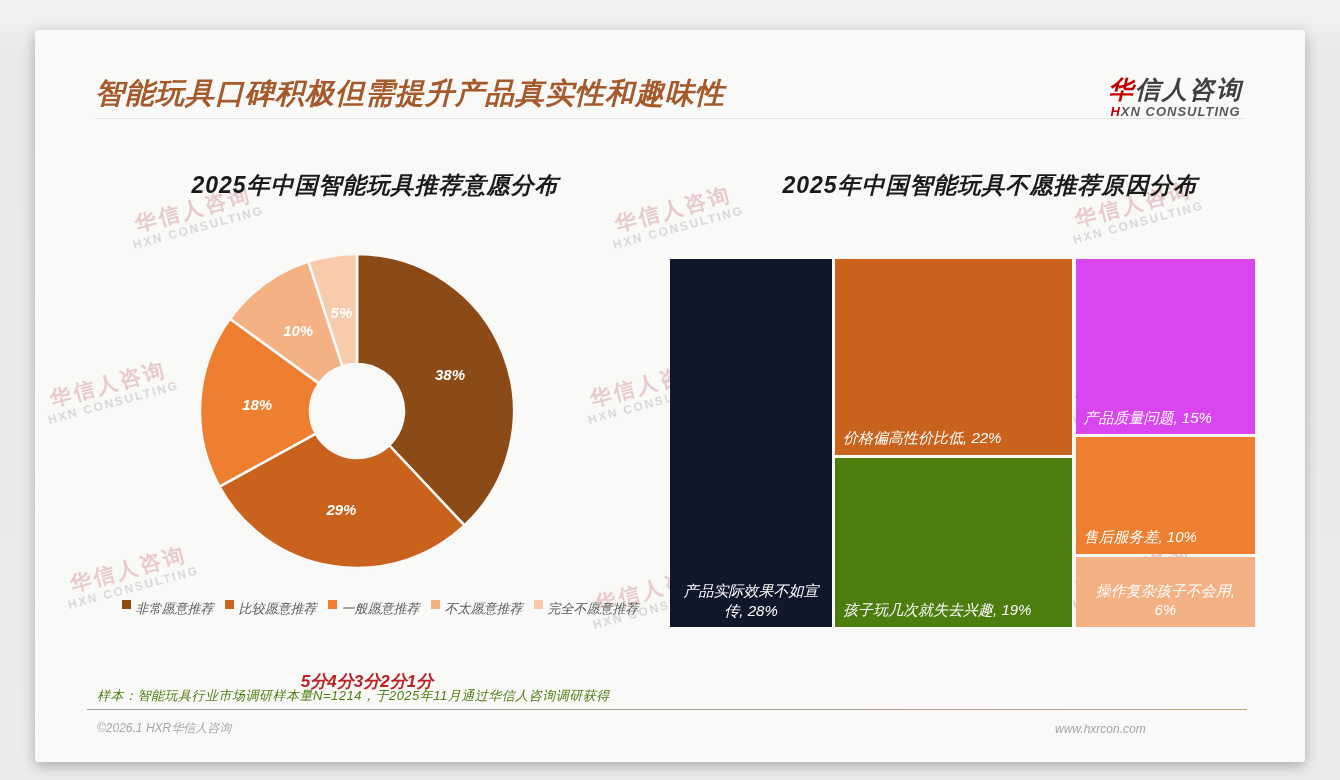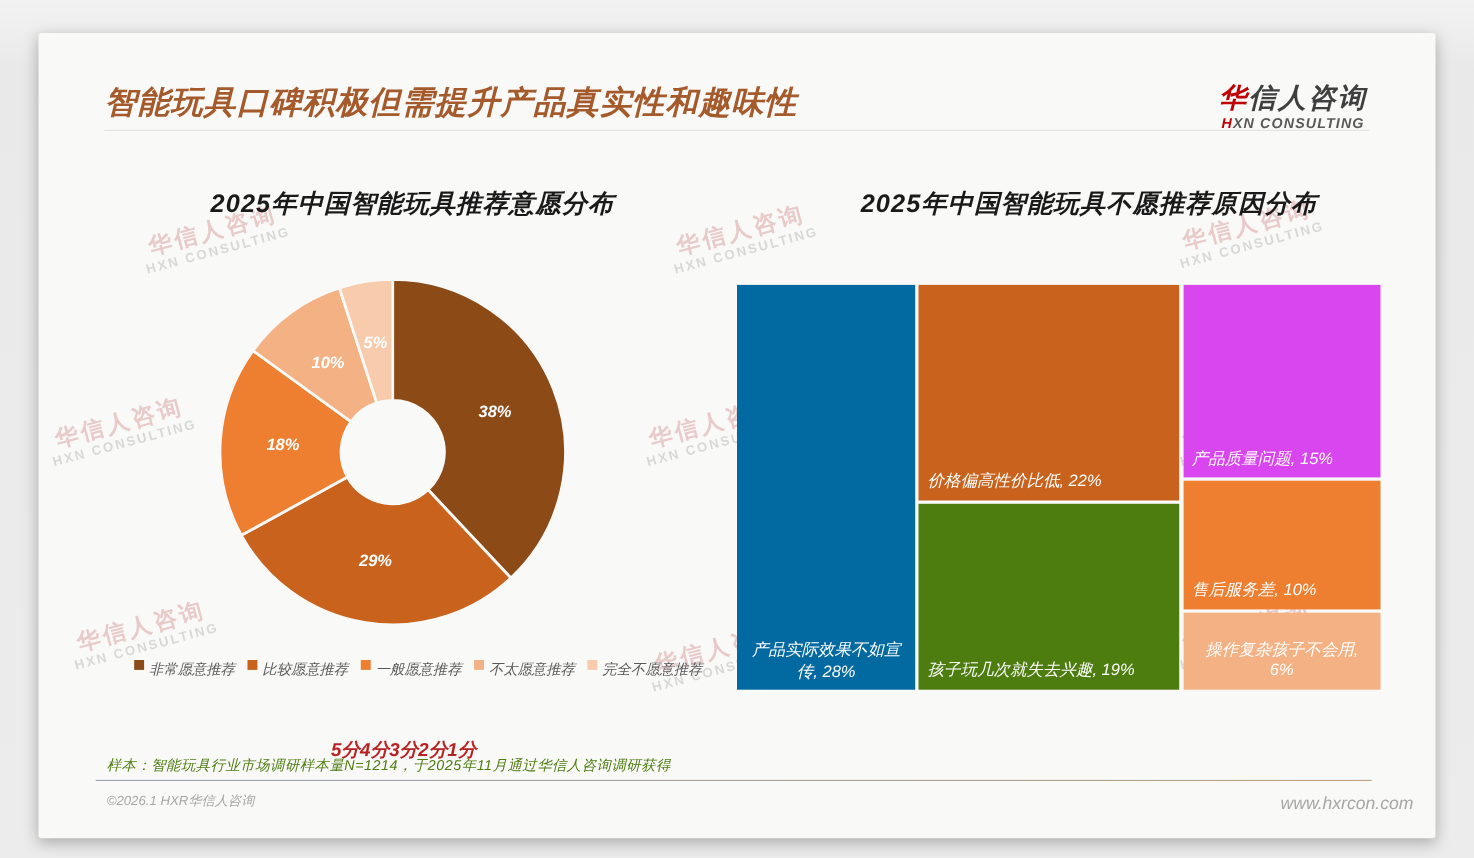--- a/index.html
+++ b/index.html
@@ -60,21 +60,21 @@
     position:absolute;display:flex;align-items:flex-end;
     color:#ffffff;font-size:15px;line-height:1.3;
   }
   .tm-cell .tm-label{padding:7px 8px;}
   .tm-cell.center{justify-content:center;text-align:center;}
   
   .sample-note{position:absolute;left:62px;top:657px;font-size:13px;color:#4d7c0f;letter-spacing:0.5px;}
   .footer-rule{position:absolute;left:52px;right:58px;top:679px;height:1px;
     background:linear-gradient(90deg,#98a3b4 0%,#a9a093 55%,#bfa283 100%);}
   .copyright{position:absolute;left:62px;top:690px;font-size:12px;color:#a6a6a6;}
-  .website{position:absolute;left:1020px;top:692px;width:230px;text-align:right;font-size:16px;color:#a6a6a6;}
+  .website{position:absolute;left:1020px;top:692px;width:230px;text-align:left;font-size:12px;color:#a6a6a6;}
 </style>
 </head>
 <body>
 
 <div class="slide">
   <div class="wm-layer">
       <div class="wm" style="left: 160px; top: 185px;">
         <div class="l1">华信人咨询</div>
         <div class="l2">HXN CONSULTING</div>
       </div>
@@ -164,21 +164,21 @@
       </div>
     <div class="score-row">
         <span class="score">5分</span>
         <span class="score">4分</span>
         <span class="score">3分</span>
         <span class="score">2分</span>
         <span class="score">1分</span>
       </div>
 
     <div class="treemap">
-        <div class="tm-cell center" style="left: 0px; top: 0px; width: 162.1px; height: 368px; background: #0369a1;">
+        <div class="tm-cell center" style="left: 0px; top: 0px; width: 162.1px; height: 368px; background: #0f172a;">
           <span class="tm-label">产品实际效果不如宣传, 28%</span>
         </div>
         <div class="tm-cell" style="left: 165.1px; top: 0px; width: 237.4px; height: 195.9px; background: rgb(200, 98, 28);">
           <span class="tm-label">价格偏高性价比低, 22%</span>
         </div>
         <div class="tm-cell" style="left: 165.1px; top: 198.9px; width: 237.4px; height: 169.1px; background: #4d7c0f;">
           <span class="tm-label">孩子玩几次就失去兴趣, 19%</span>
         </div>
         <div class="tm-cell" style="left: 405.5px; top: 0px; width: 179.5px; height: 175.2px; background: #d946ef;">
           <span class="tm-label">产品质量问题, 15%</span>

